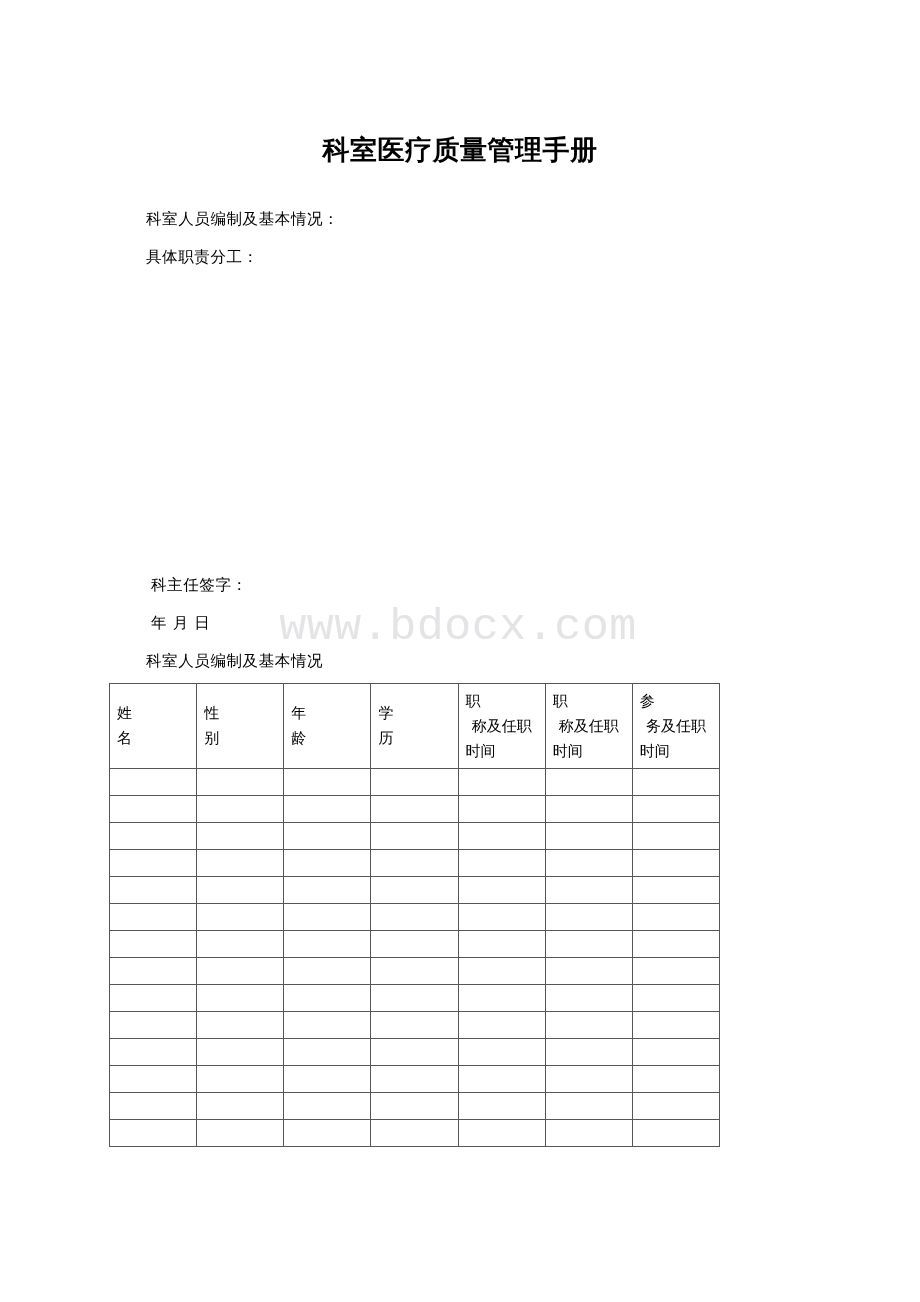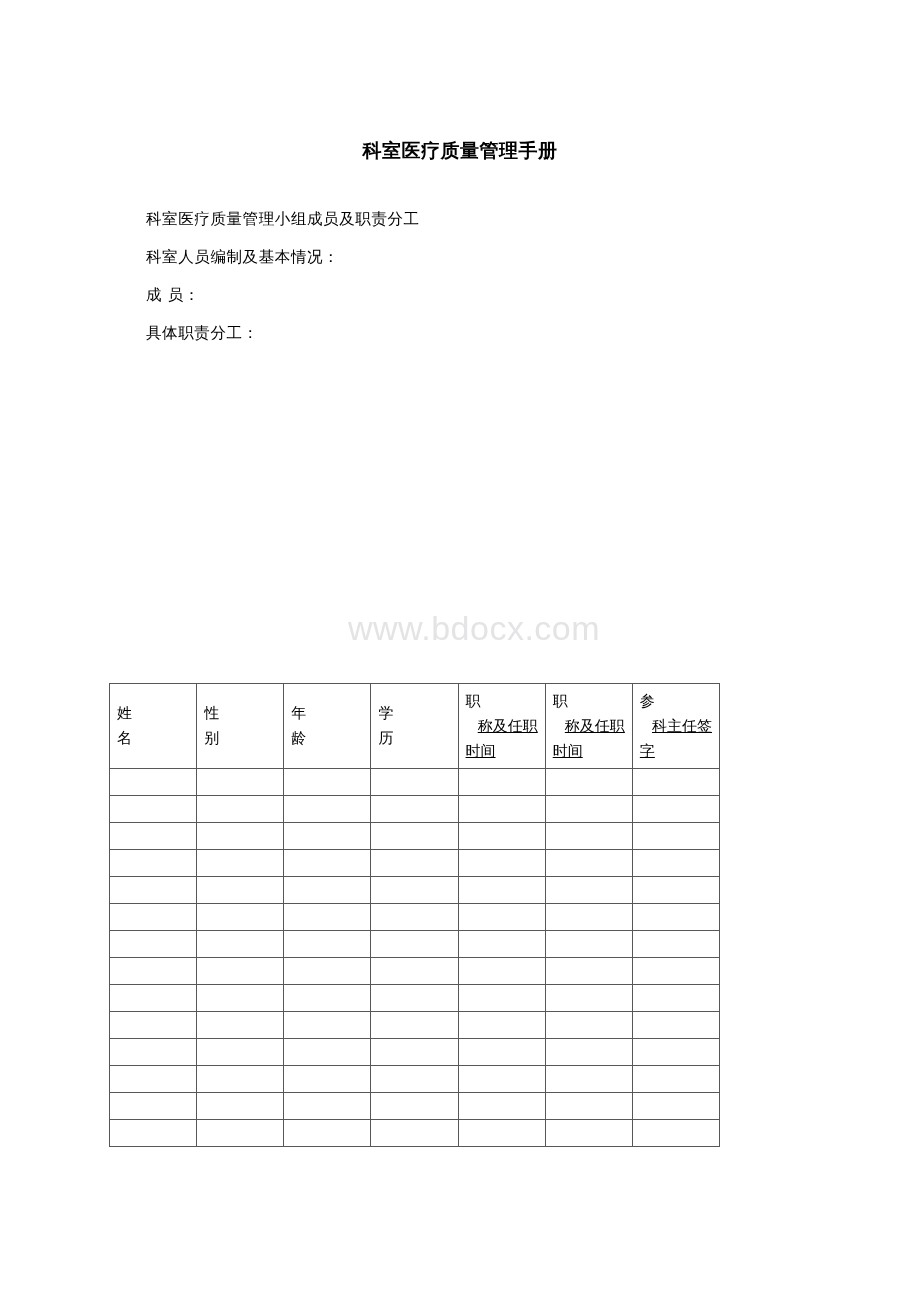--- a/index.html
+++ b/index.html
@@ -19,42 +19,42 @@
   .page {
     position: absolute;
     inset: 0;
     width: 920px;
     height: 1302px;
   }
 
   
   .watermark {
     position: absolute;
-    left: 264px;
+    left: 248px;
     top: 601px;
     width: 420px;
     text-align: center;
-    font-family: Liberation Sans, sans-serif;
-    font-size: 34px;
+    font-family: Liberation Mono, monospace;
+    font-size: 45px;
     line-height: 54px;
     letter-spacing: 0.5px;
     color: #e4e4e6;
     white-space: nowrap;
     user-select: none;
     z-index: 0;
   }
 
   
   .doc-title {
     position: absolute;
     left: 0;
     top: 133px;
     width: 920px;
     text-align: center;
-    font-size: 19px;
+    font-size: 27px;
     font-weight: bold;
     line-height: 34px;
     letter-spacing: 0.5px;
     z-index: 2;
   }
 
   
   .body-block {
     position: absolute;
     left: 146px;
@@ -118,40 +118,43 @@
     text-align-last: left;
     letter-spacing: 0;
   }
   .hdr-text::first-line {
     
   }
   
   .hdr-1 { text-align: right; }
   .hdr-1 .tail { display: block; text-align: left; }
   .hdr-multi { text-align: right; }
-  .hdr-multi .tail { display: block; text-align: right; text-decoration: underline; }
+  .hdr-multi .tail { display: block; text-align: center; }
 
   .empty-row td { height: 27px; }
 </style>
 </head>
 <body>
 
 <div class="page">
 
   <div class="watermark">www.bdocx.com</div>
 
   <div class="doc-title">科室医疗质量管理手册</div>
 
   <div class="body-block">
-    <div class="para">科室医疗质量管理小组成员及职责分工</div>
     <div class="para">科室人员编制及基本情况：</div>
-    <div class="para">成 员：</div>
     <div class="para">具体职责分工：</div>
   </div>
 
+  <div class="sign-block">
+    <div class="sign-line indent">科主任签字：</div>
+    <div class="sign-line indent">年 月 日</div>
+    <div class="sign-line">科室人员编制及基本情况</div>
+  </div>
 
   <div class="table-wrap">
     <table class="staff-table">
       <tbody>
         <tr class="header-row">
           <td>
             <div class="hdr-text hdr-1">
               <span>姓</span>
               <span class="tail">名</span>
             </div>
@@ -182,21 +185,21 @@
           </td>
           <td>
             <div class="hdr-text hdr-multi">
               <span>职</span>
               <span class="tail">称及任职时间</span>
             </div>
           </td>
           <td>
             <div class="hdr-text hdr-multi">
               <span>参</span>
-              <span class="tail">科主任签字</span>
+              <span class="tail">务及任职时间</span>
             </div>
           </td>
         </tr>
       <tr class="empty-row">
             <td></td>
             <td></td>
             <td></td>
             <td></td>
             <td></td>
             <td></td>

